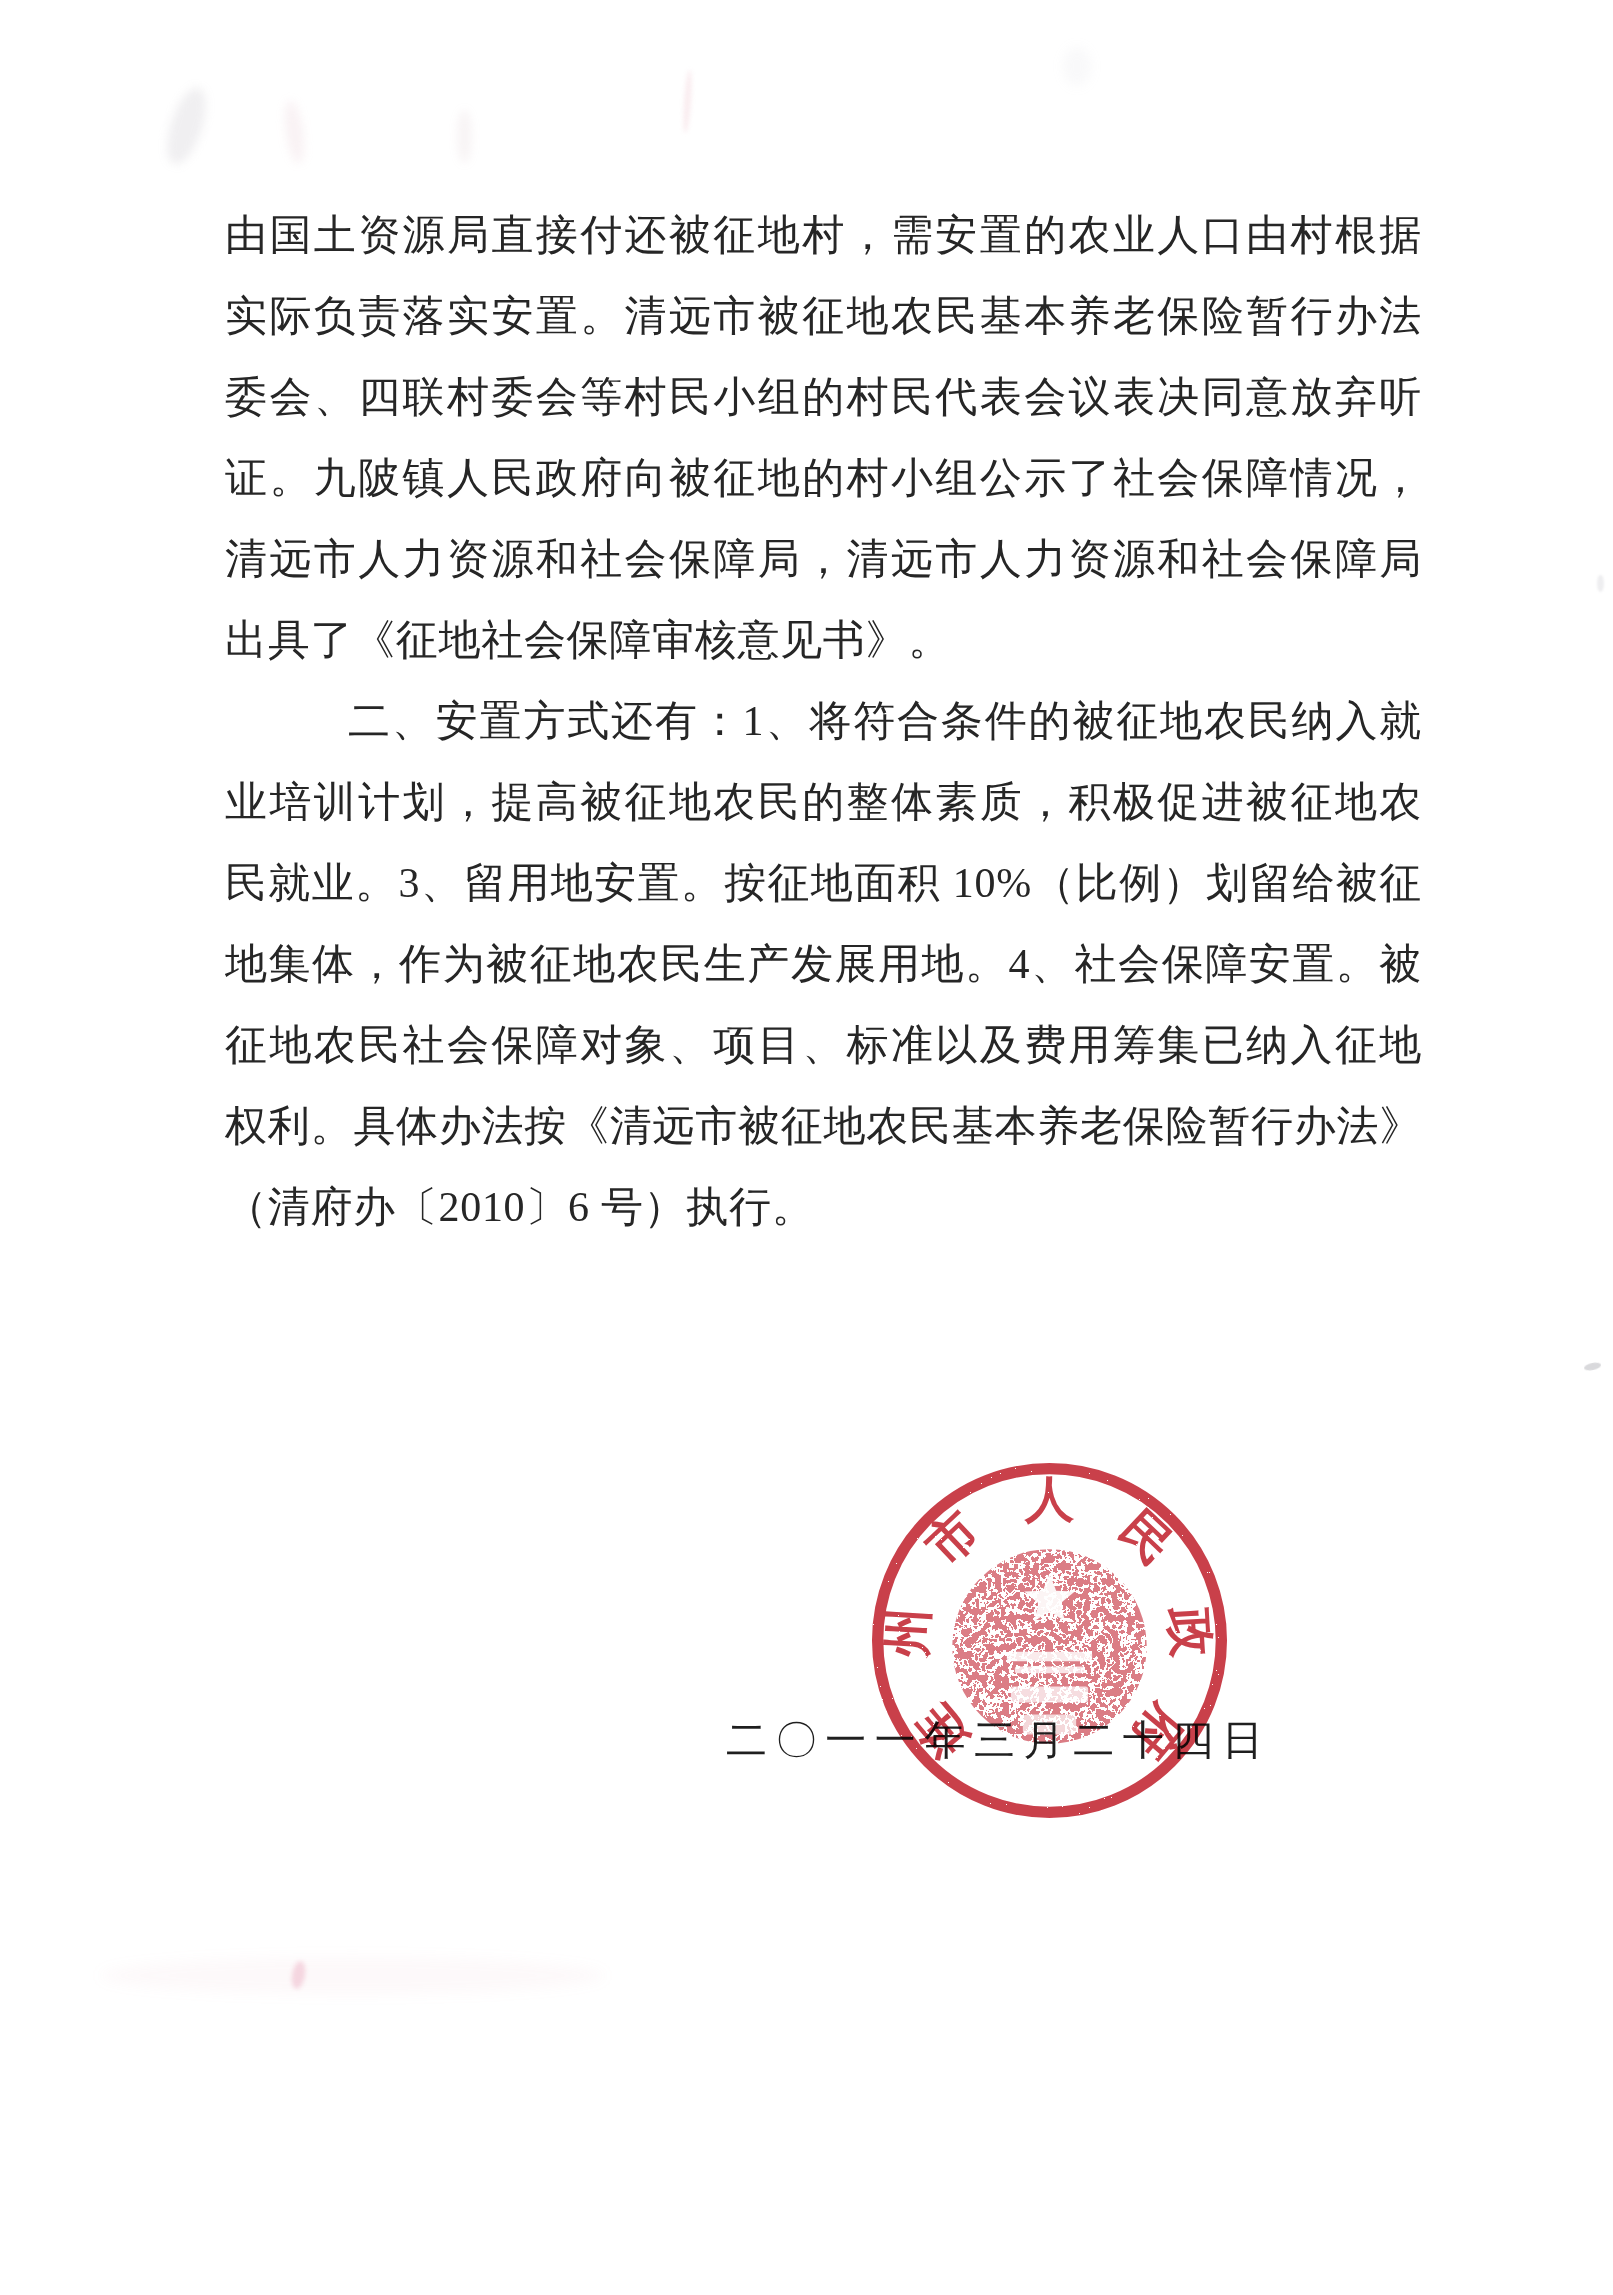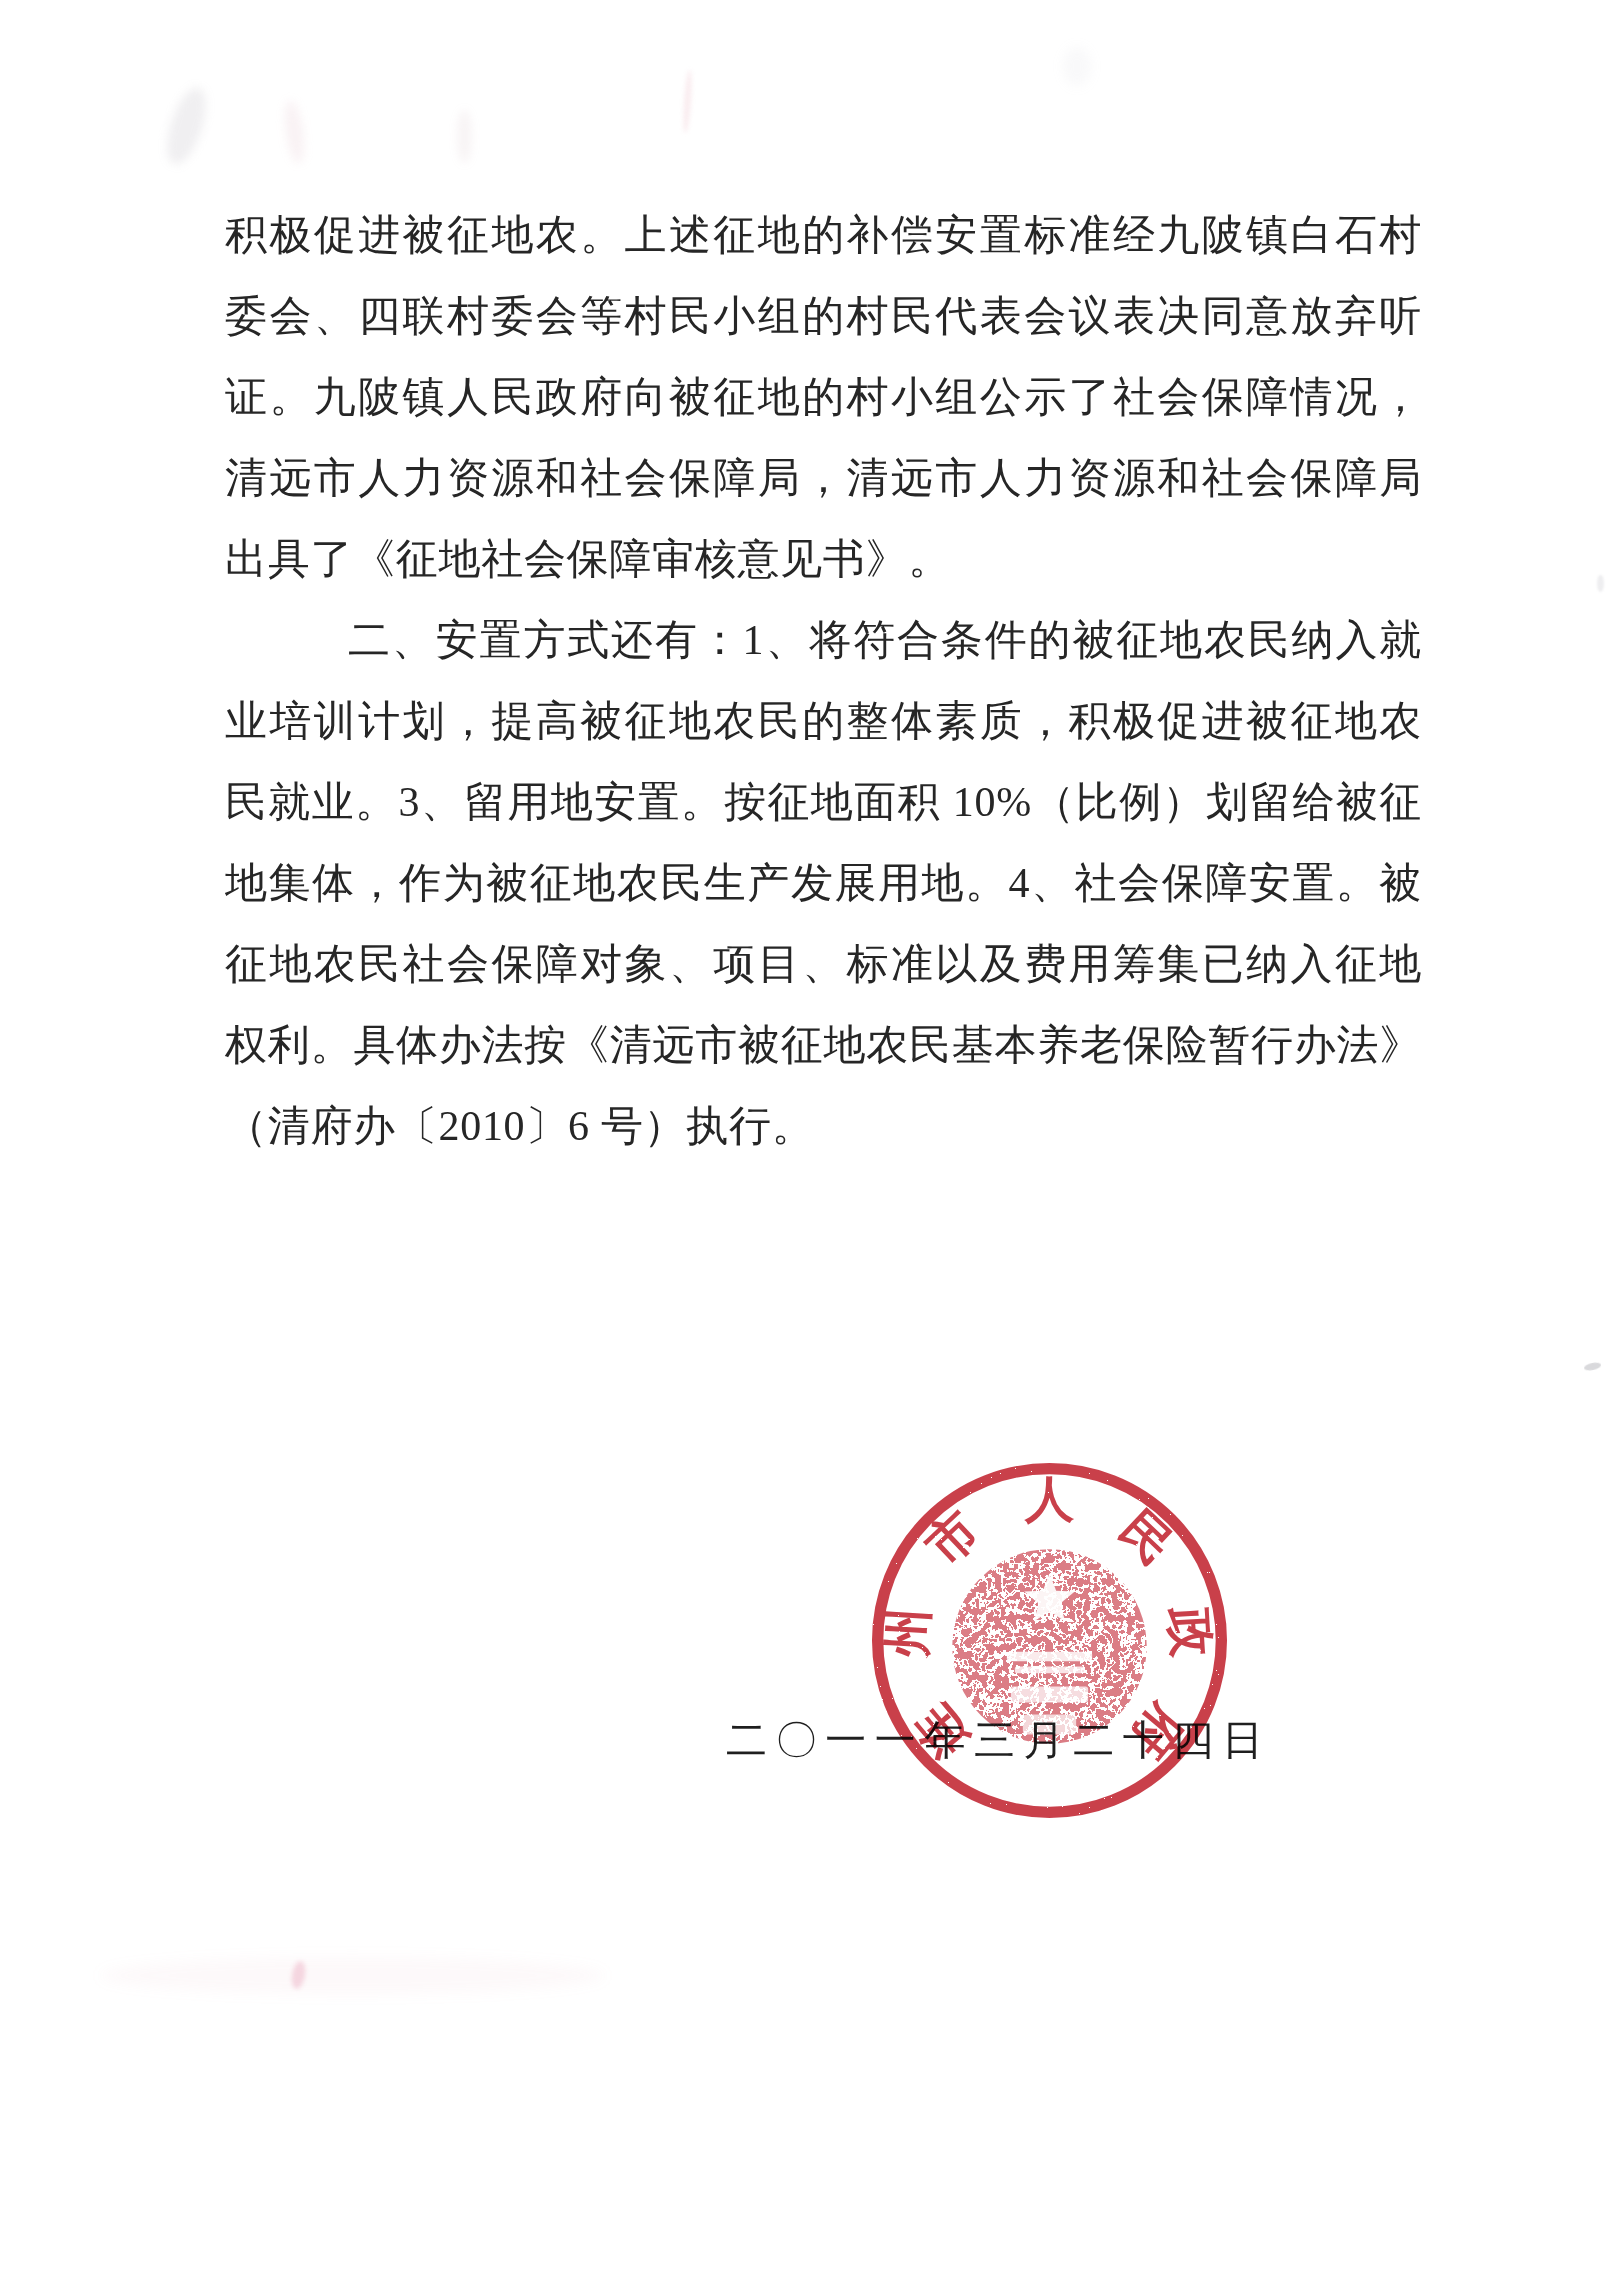--- a/index.html
+++ b/index.html
@@ -84,21 +84,22 @@
     <div class="artifact a3"></div>
     <div class="artifact a4"></div>
     <div class="artifact a5"></div>
     <div class="artifact a6"></div>
     <div class="artifact a7"></div>
     <div class="artifact a8"></div>
     <div class="artifact a9"></div>
   </div>
 
   <div class="body-text">
-    <div class="line">积极促进被征地农。上述征地的补偿安置标准经九陂镇白石村</div>
+    <div class="line">由国土资源局直接付还被征地村，需安置的农业人口由村根据</div>
+    <div class="line">实际负责落实安置。清远市被征地农民基本养老保险暂行办法</div>
     <div class="line">委会、四联村委会等村民小组的村民代表会议表决同意放弃听</div>
     <div class="line">证。九陂镇人民政府向被征地的村小组公示了社会保障情况，</div>
     <div class="line">清远市人力资源和社会保障局，清远市人力资源和社会保障局</div>
     <div class="line last">出具了《征地社会保障审核意见书》。</div>
     <div class="line indent">二、安置方式还有：1、将符合条件的被征地农民纳入就</div>
     <div class="line">业培训计划，提高被征地农民的整体素质，积极促进被征地农</div>
     <div class="line">民就业。3、留用地安置。按征地面积 10%（比例）划留给被征</div>
     <div class="line">地集体，作为被征地农民生产发展用地。4、社会保障安置。被</div>
     <div class="line">征地农民社会保障对象、项目、标准以及费用筹集已纳入征地</div>
     <div class="line">权利。具体办法按《清远市被征地农民基本养老保险暂行办法》</div>

